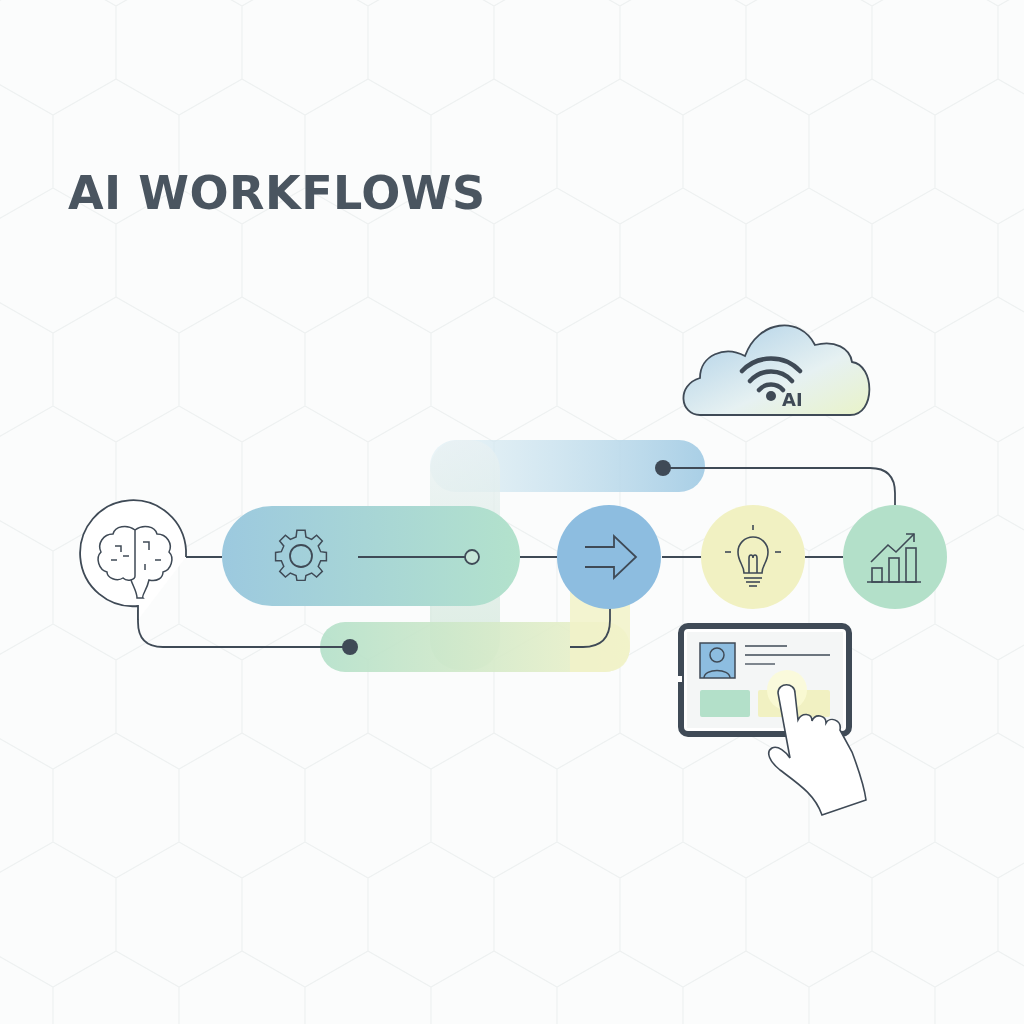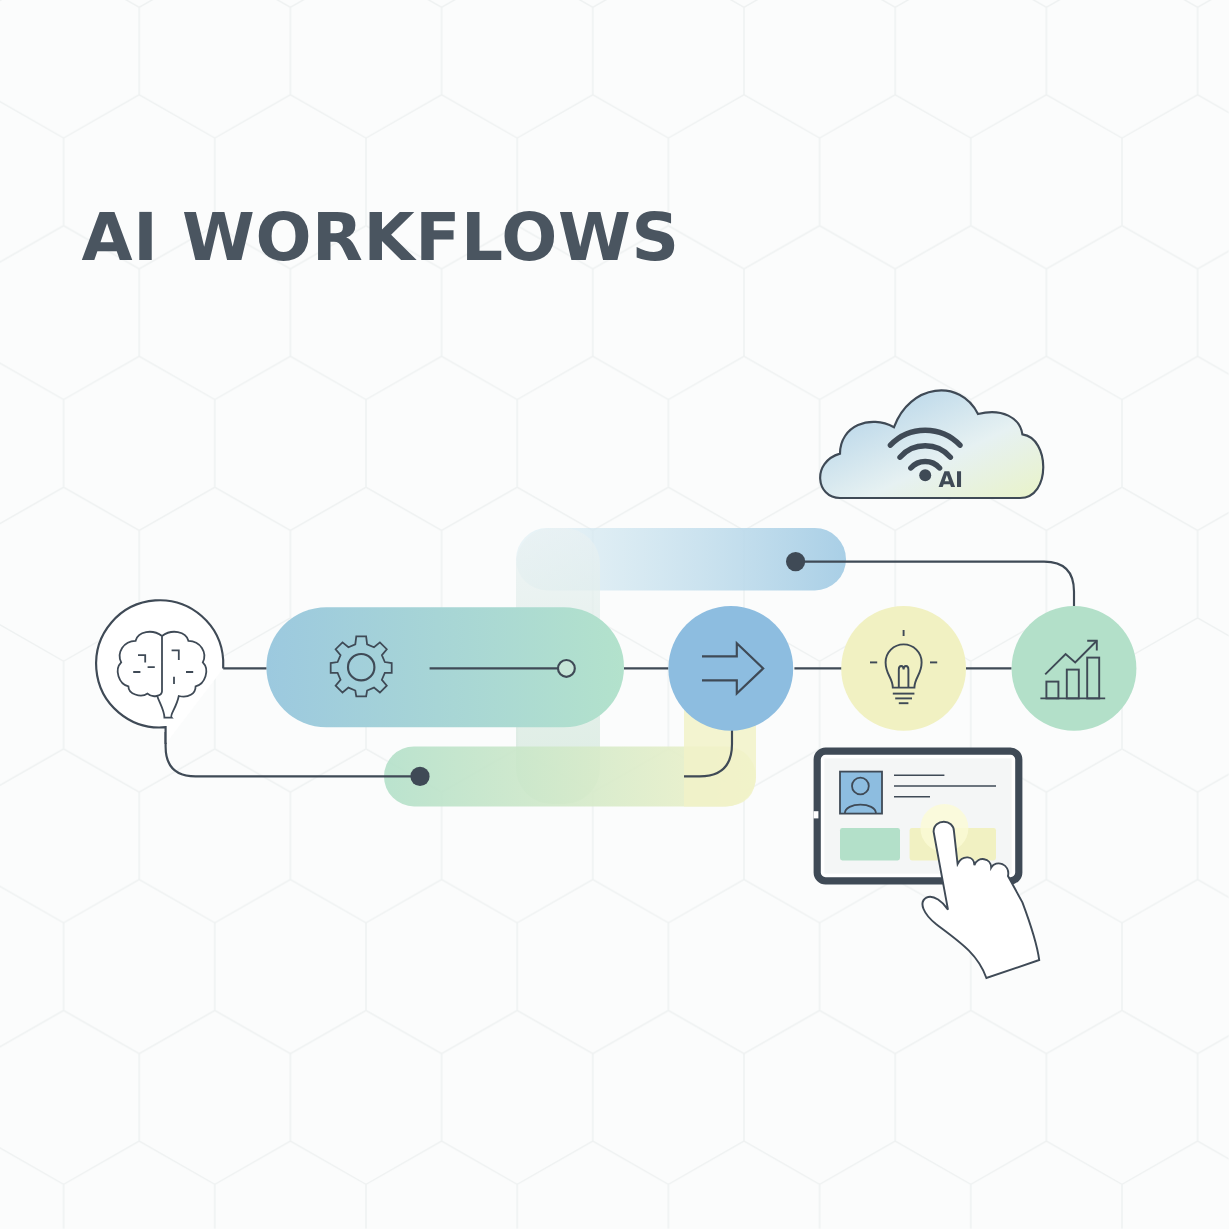--- a/index.html
+++ b/index.html
@@ -1,18 +1,18 @@
 <!DOCTYPE html>
 <html><head>
 <meta charset="utf-8">
 <style>
   html,body{margin:0;padding:0;}
   body{width:1024px;height:1024px;background:#fbfcfc;position:relative;overflow:hidden;font-family:"Liberation Sans",sans-serif;}
   .bg{position:absolute;left:0;top:0;width:1024px;height:1024px;}
-  .title{position:absolute;left:68px;top:166px;font-family:"DejaVu Sans",sans-serif;font-weight:bold;font-size:55px;letter-spacing:0.5px;color:#4a5560;margin:0;}
+  .title{position:absolute;left:68px;top:166px;font-family:"DejaVu Sans",sans-serif;font-weight:bold;font-size:46px;letter-spacing:0.5px;color:#4a5560;margin:0;}
   .diagram{position:absolute;left:0;top:0;width:1024px;height:1024px;}
 </style>
 </head>
 <body>
 
 <svg class="bg" viewBox="0 0 1024 1024">
   <defs>
     <pattern id="hex" width="126" height="218" patternUnits="userSpaceOnUse" x="-10" y="-30">
       <path d="M63 0 L126 36 L126 109 L63 145 L0 109 L0 36 Z M63 145 L63 218" fill="none" stroke="#eef1f1" stroke-width="1.2"></path>
     </pattern>

